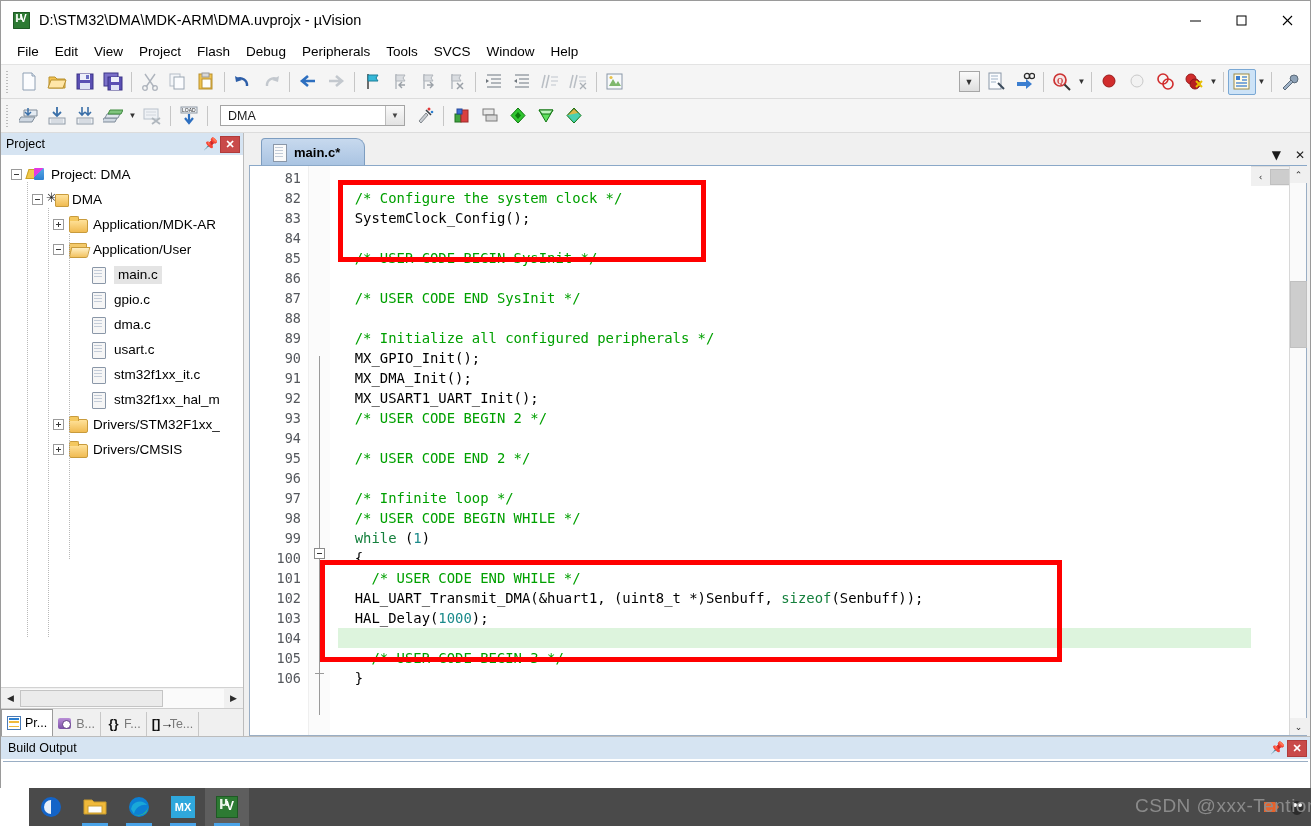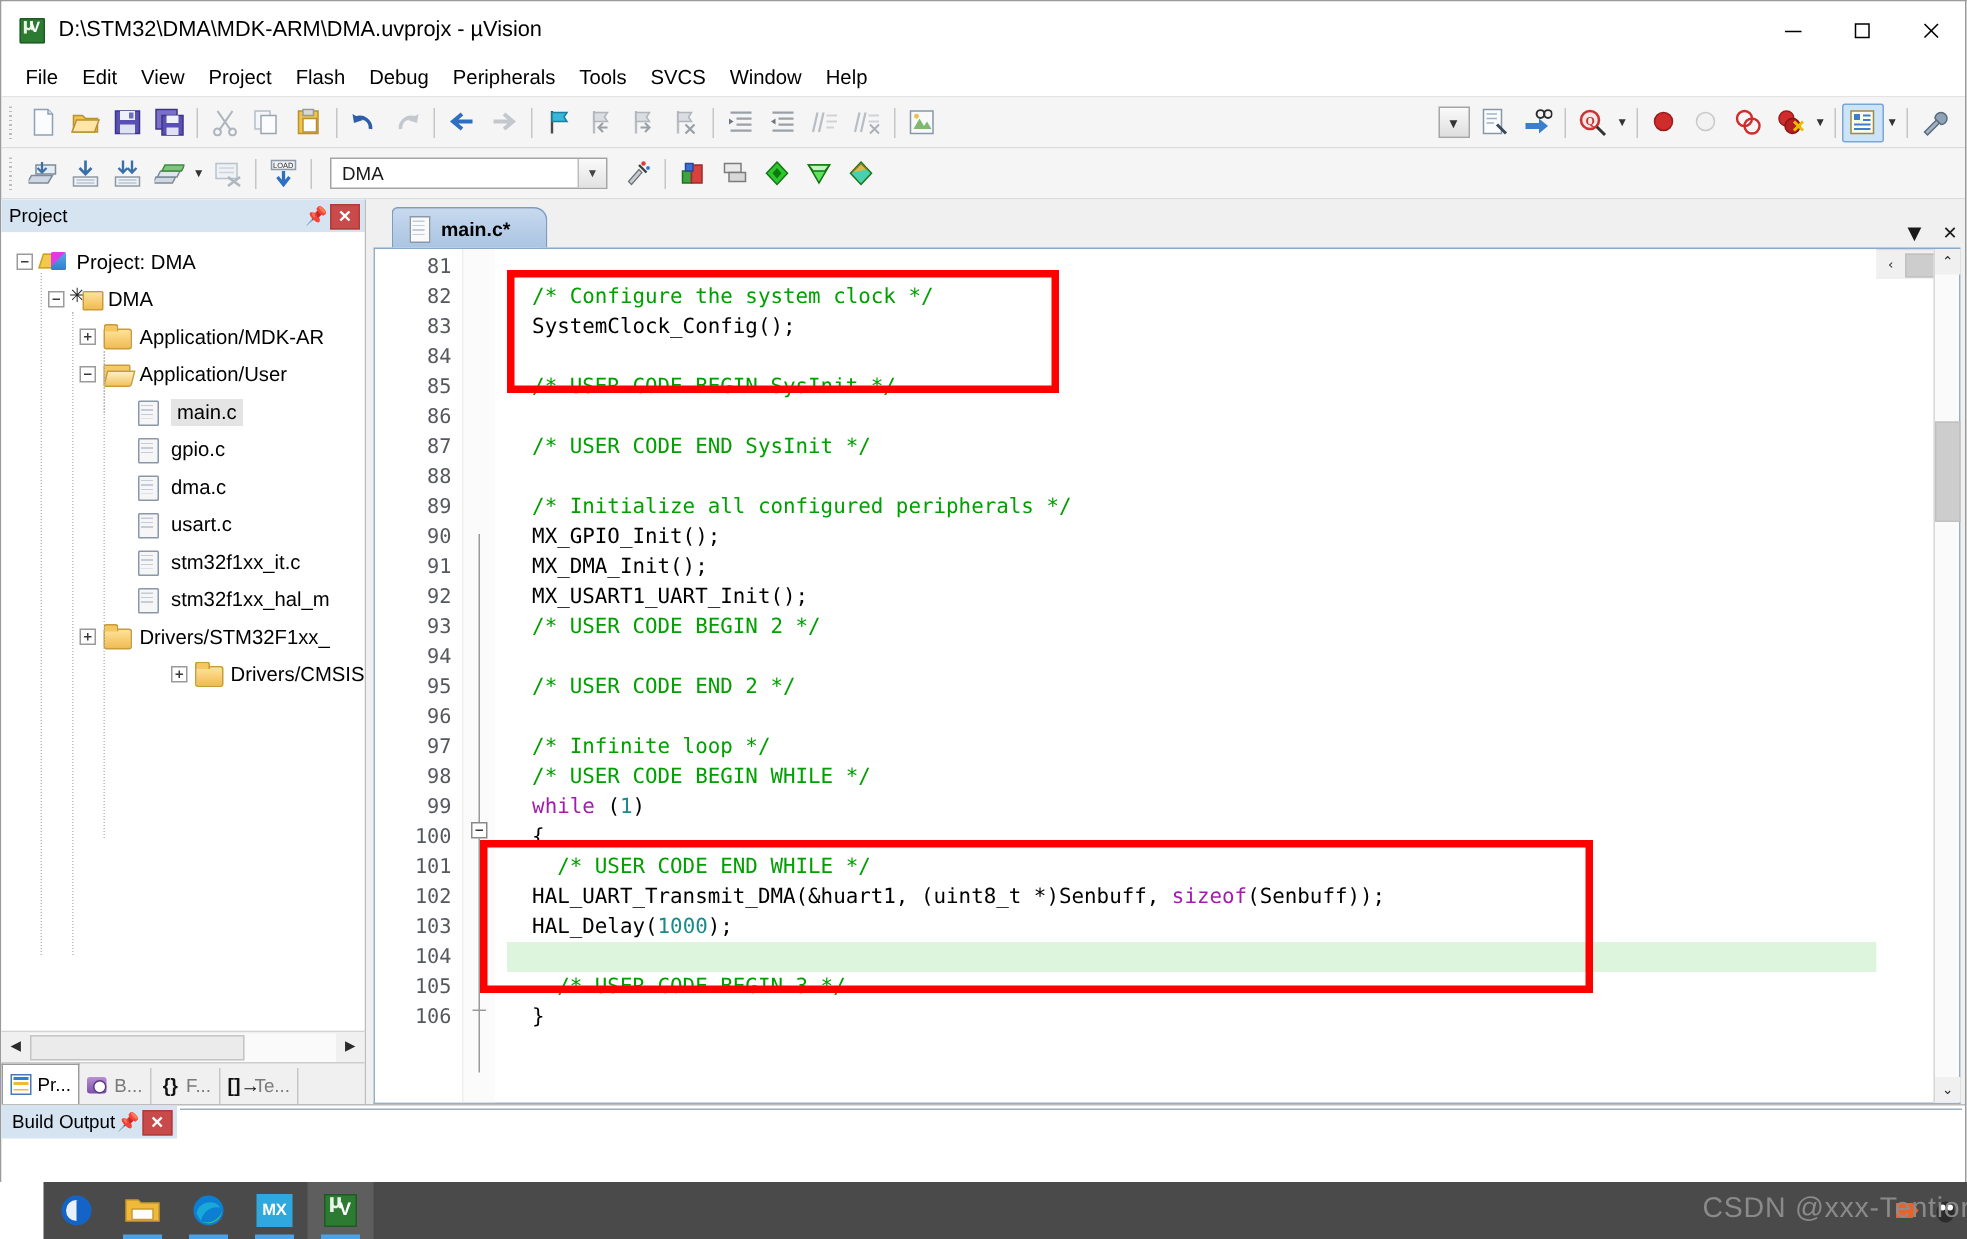--- a/index.html
+++ b/index.html
@@ -374,21 +374,21 @@
     flex:1; min-width:0; position: relative;
     font-family: "DejaVu Sans Mono", monospace;
     font-size: 13.9px;
     padding-top: 2px; padding-left: 8px;
     overflow: hidden;
     white-space: pre;
   }
   .cl { height: 20px; line-height: 20px; color: #000; }
   .cl.cur { background: #ddf4dd; }
   .cmt { color: #00a000; }
-  .kw  { color: #a21caf; }
+  .kw  { color: #15803d; }
   .num { color: #1a8a8a; }
 
   
   .redbox {
     position: absolute; border: 5px solid #ff0000;
     pointer-events: none; z-index: 30;
   }
 
   
   #vscroll {
@@ -408,21 +408,21 @@
   }
   #hs-track { flex:1; height:18px; background:#fafafa; position:relative; }
   #hs-thumb {
     position:absolute; left:0; top:1px; height:16px; width:370px;
     background:#cdcdcd; border:1px solid #c0c0c0;
   }
 
   
   #build-output {
     height: 52px; min-height:52px;
-    display: flex; flex-direction: row;
+    display: flex; flex-direction: column;
     border-top: 1px solid #bcbcbc;
     background: #ffffff;
   }
   #build-header {
     height: 22px; min-height:22px; background:#d6e4f2;
     display:flex; align-items:center;
     font-size:12.5px; color:#000; padding-left:7px;
   }
   #build-body { flex:1; background:#ffffff; border-top:1px solid #9aaec4; margin:2px; }
 
@@ -911,21 +911,21 @@
           <div class="tree-row" style="padding-left: 73px;">
             <span style="width: 15px; flex: 0 0 auto;"></span>
             <span class="ico cfile"></span>
             <span class="tr-label">stm32f1xx_hal_m</span>
           </div>
           <div class="tree-row" style="padding-left: 52px;">
             <span class="expander plus"></span>
             <span class="ico folder"></span>
             <span class="tr-label">Drivers/STM32F1xx_</span>
           </div>
-          <div class="tree-row" style="padding-left: 52px; justify-content: flex-end;">
+          <div class="tree-row" style="padding-left: 52px;">
             <span class="expander plus"></span>
             <span class="ico folder"></span>
             <span class="tr-label">Drivers/CMSIS</span>
           </div>
           <div class="tr-guide" style="left: 26px; top: 26px; height: 455px; bottom: auto;"></div>
           <div class="tr-guide" style="left: 47px; top: 52px; height: 429px; bottom: auto;"></div>
           <div class="tr-guide" style="left: 68px; top: 78px; height: 325px; bottom: auto;"></div>
         </div>
       <div id="project-hscroll">
         <div class="sb-arrow">◀</div>

